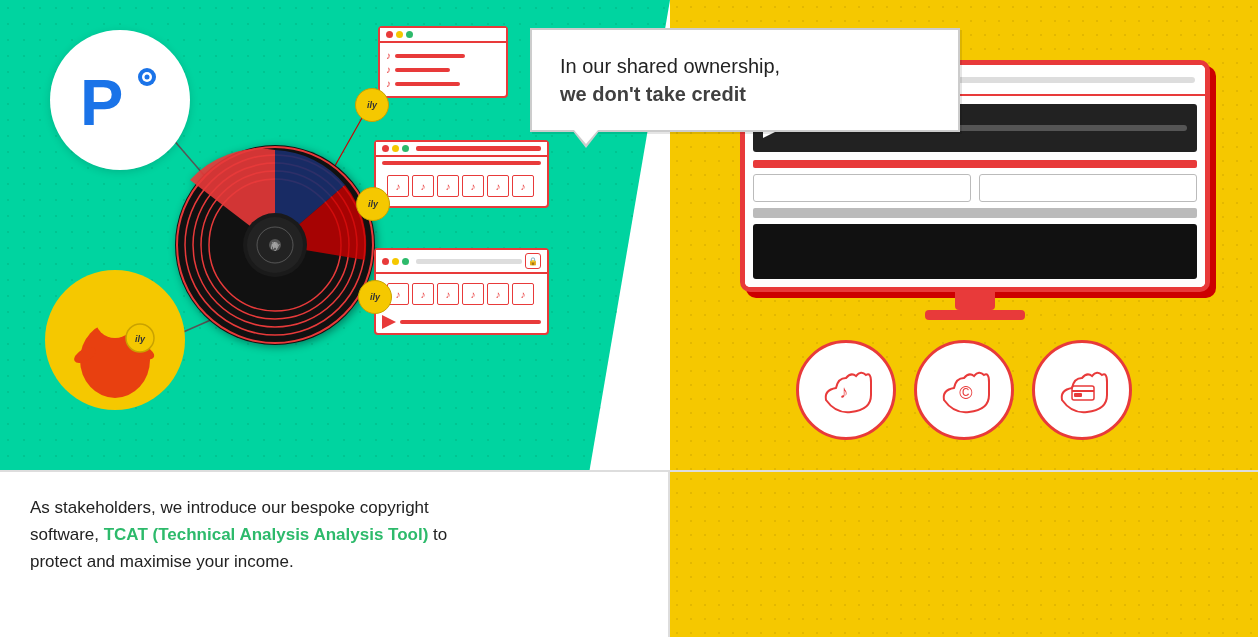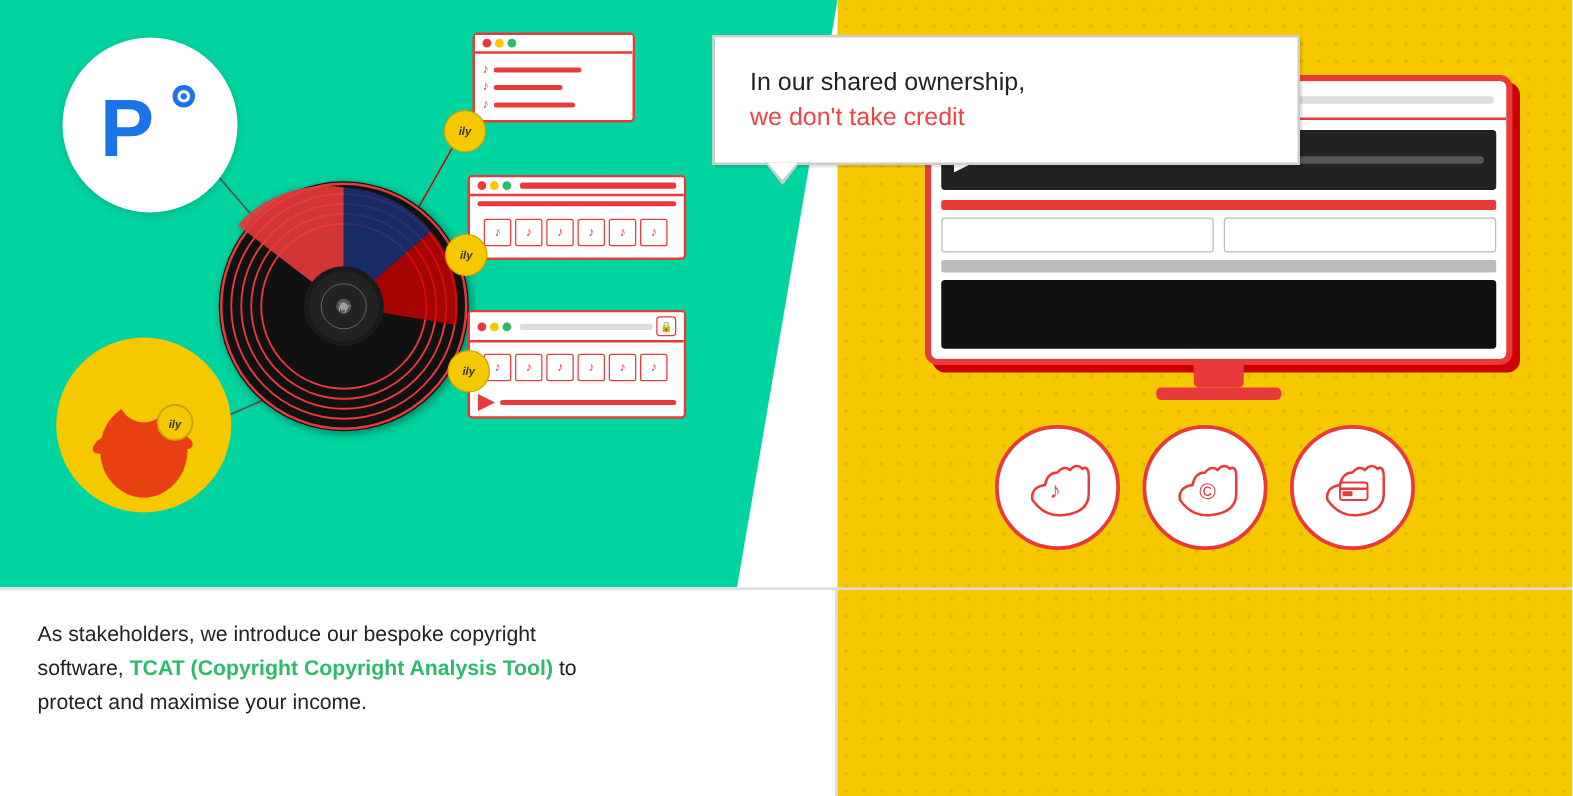--- a/index.html
+++ b/index.html
@@ -53,27 +53,26 @@
       background-image: radial-gradient(circle, rgba(200,160,0,0.4) 1.5px, transparent 1.5px);
       background-size: 14px 14px;
       pointer-events: none;
     }
 
     
     .speech-bubble {
       position: absolute;
       top: 28px;
       left: 530px;
-      width: 470px;
+      width: 430px;
       background: #fff;
       border: 2px solid #ccc;
       padding: 22px 28px;
       z-index: 20;
       box-shadow: 2px 2px 0 rgba(0,0,0,0.1);
-      margin-left: 40px;
     }
     .speech-bubble::before {
       content: '';
       position: absolute;
       bottom: -18px;
       left: 40px;
       border-width: 18px 14px 0;
       border-style: solid;
       border-color: #ccc transparent transparent;
     }
@@ -86,22 +85,22 @@
       border-style: solid;
       border-color: #fff transparent transparent;
     }
     .speech-bubble .line1 {
       font-size: 20px;
       color: #222;
       font-weight: 400;
       line-height: 1.4;
     }
     .speech-bubble .highlight {
-      color: #ef4444;
-      font-weight: 400;
+      color: #404040;
+      font-weight: 700;
     }
     .speech-bubble .line2 {
       font-size: 20px;
       color: #222;
       line-height: 1.4;
     }
 
     
     .vinyl-wrap {
       position: absolute;
@@ -573,20 +572,20 @@
     </div>
 
   </div>
 
 </div>
 
 <div class="bottom-section">
   <div class="bottom-left">
     <p class="bottom-text">
       As stakeholders, we introduce our bespoke copyright<br>
-      software, <span class="tcat-link">TCAT (Copyright Copyright Analysis Tool)</span> to<br>
+      software, <span class="tcat-link">TCAT (Technical Analysis Analysis Tool)</span> to<br>
       protect and maximise your income.
     </p>
   </div>
   <div class="bottom-right">
     
   </div>
 </div>
 
 </body></html>

